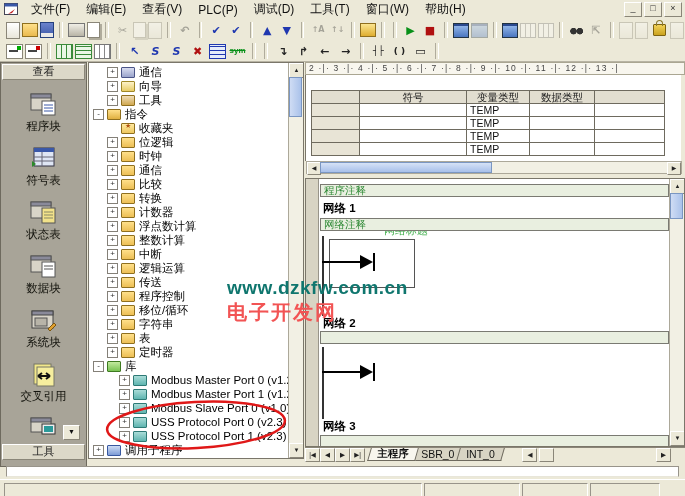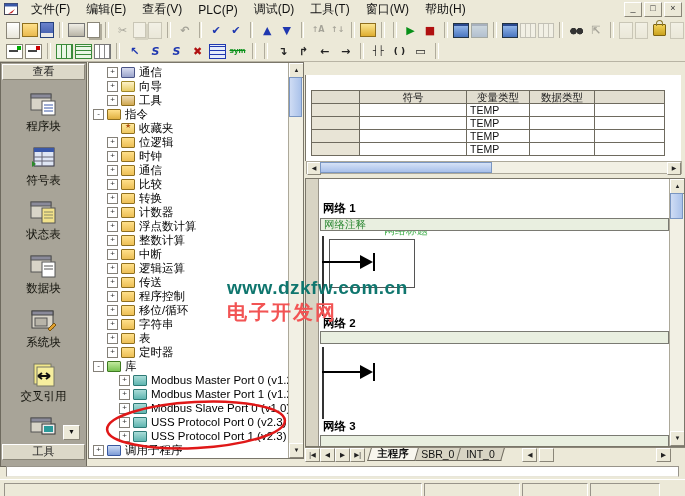--- a/index.html
+++ b/index.html
@@ -473,20 +473,21 @@
           <span class="tlabel">调用子程序</span>
         </div>
     </div>
     <div class="sbv">
       <span class="sbbtn" style="top:0">▲</span>
       <span class="sbthumb" style="top:14px;height:40px"></span>
       <span class="sbbtn" style="bottom:0">▼</span>
     </div>
   </div>
 
+  <div class="ruler">2 ·|· 3 ·|· 4 ·|· 5 ·|· 6 ·|· 7 ·|· 8 ·|· 9 ·|· 10 ·|· 11 ·|· 12 ·|· 13 ·|</div>
 
   <div class="symarea">
     <div class="stable">
       <div class="strow">
         <span class="scell shead w0"></span>
         <span class="scell shead w1">符号</span>
         <span class="scell shead w2">变量类型</span>
         <span class="scell shead w3">数据类型</span>
         <span class="scell shead w4"></span>
       </div>
@@ -523,20 +524,21 @@
 
   <div class="hscroll">
     <span class="hbtn" style="left:0">◀</span>
     <span class="hthumb"></span>
     <span class="hbtn" style="right:0">▶</span>
   </div>
 
   <div class="ladder">
     <div class="gutter"></div>
 
+    <div class="cband" style="top:5px">程序注释</div>
 
     <span class="nettitle" style="top:22px">网络 1</span>
     <span class="netsub" style="left:78px;top:23px">网络标题</span>
     <div class="cband" style="top:39px">网络注释</div>
 
     <div class="rail" style="left:16px;top:57px;height:80px"></div>
     <div class="selrect" style="left:23px;top:60px;width:84px;height:47px"></div>
     <svg class="abs" style="left:16px;top:71px" width="58" height="24" viewBox="0 0 58 24">
       <line x1="0" y1="12" x2="40" y2="12" stroke="#000" stroke-width="2"></line>
       <path d="M38 5 L51 12 L38 19 Z" fill="#000"></path>

